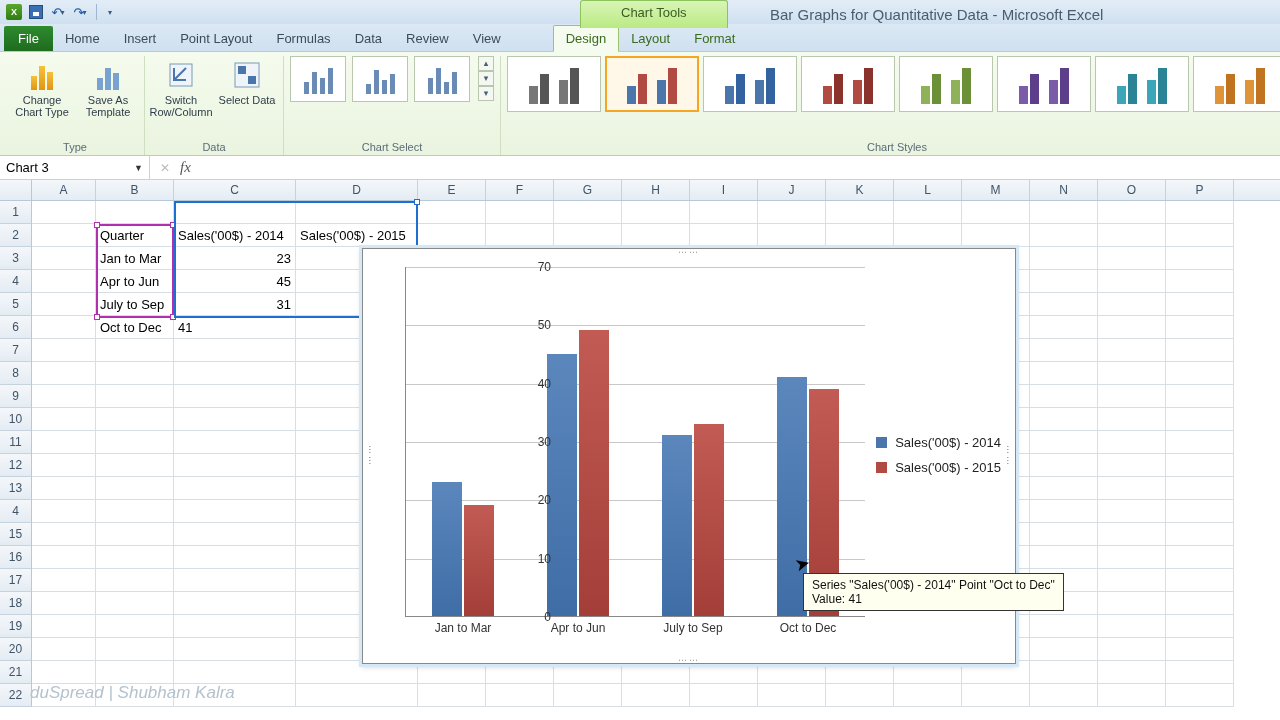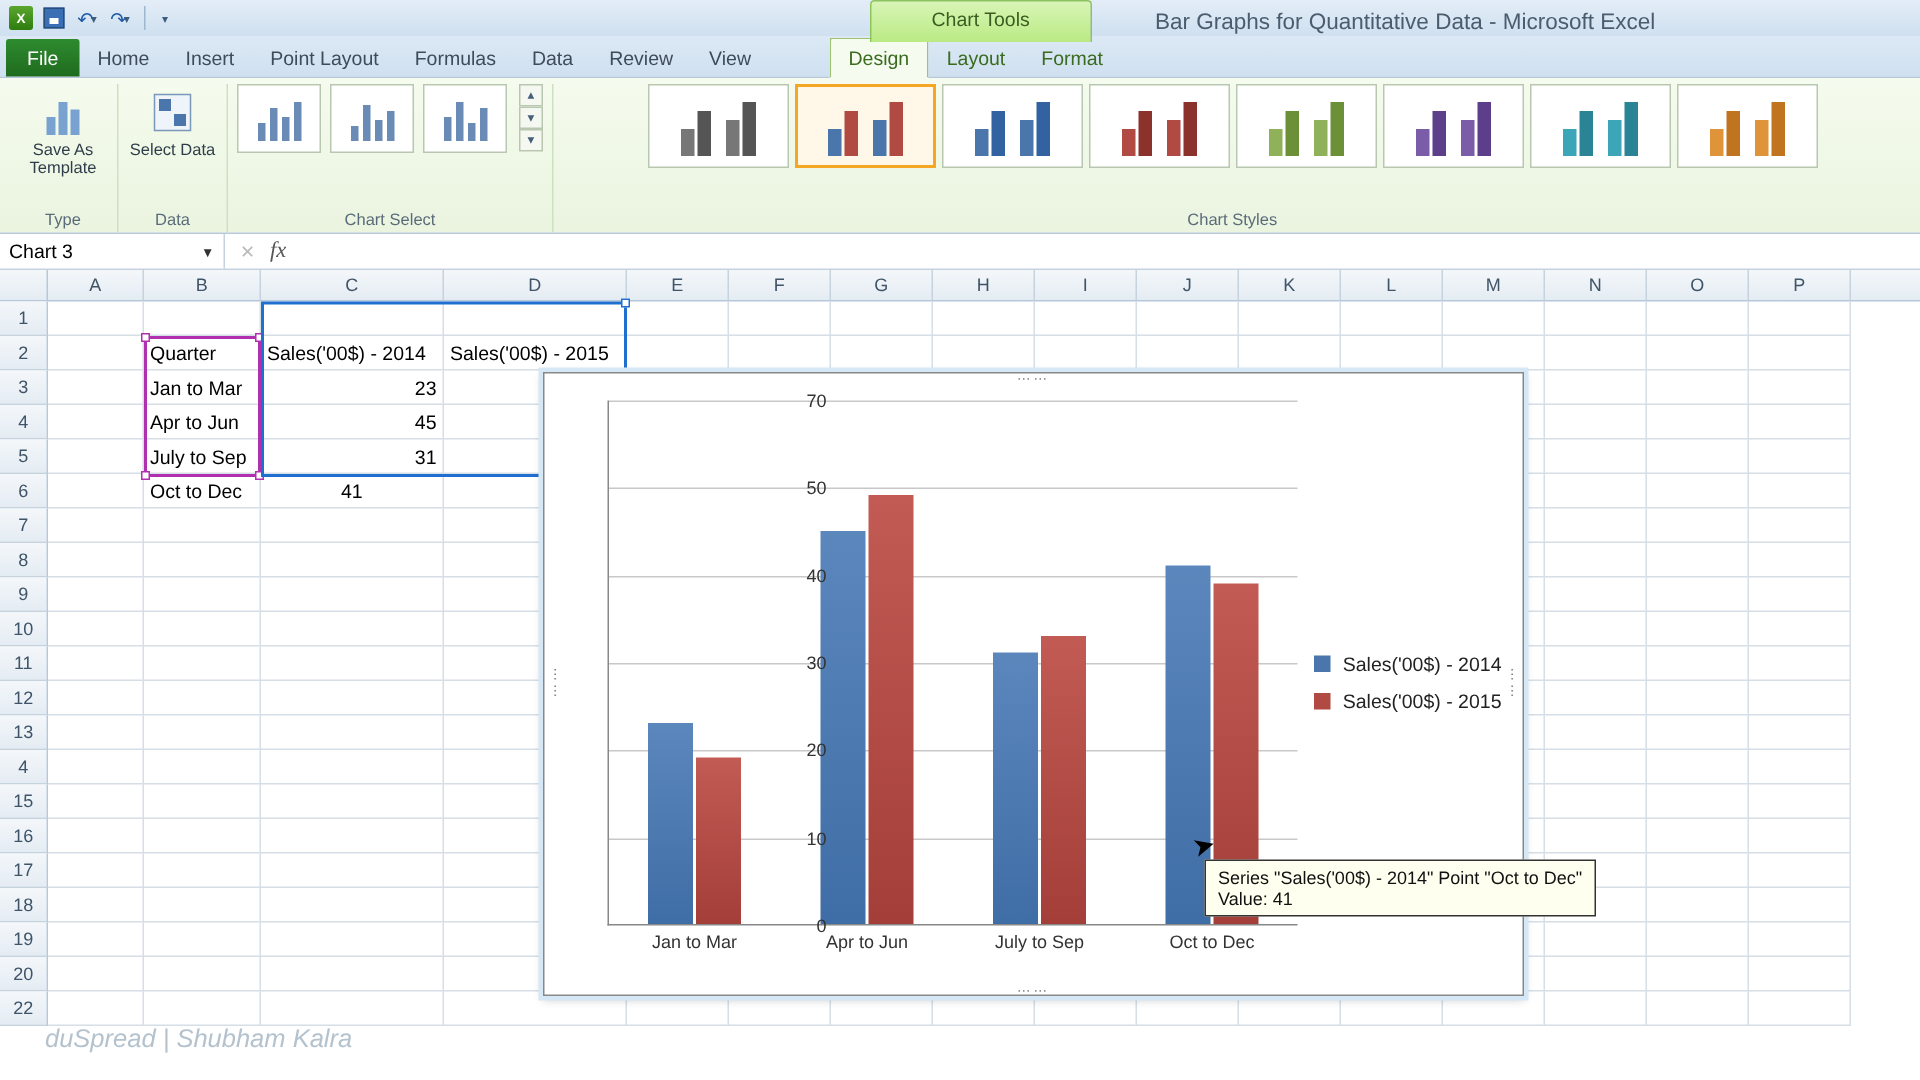--- a/index.html
+++ b/index.html
@@ -132,33 +132,52 @@
   <div class="tab ctx">Layout</div>
   <div class="tab ctx">Format</div>
 </div>
 
 <div class="ribbon">
   <div class="group">
     <div class="group-body">
       <div class="big-btn">
         <div class="ic">
             <div class="bar-ic">
+              <span style="height:14px"></span>
+              <span style="height:24px"></span>
+              <span style="height:18px"></span>
+            </div>
+          </div>
+        <div class="lbl">Change Chart Type</div>
+      </div>
+      <div class="big-btn">
+        <div class="ic">
+            <div class="bar-ic">
               <span style="height:12px;background:#7aa2d0"></span>
               <span style="height:22px;background:#7aa2d0"></span>
               <span style="height:17px;background:#7aa2d0"></span>
             </div>
           </div>
         <div class="lbl">Save As Template</div>
       </div>
     </div>
     <div class="group-label">Type</div>
   </div>
 
   <div class="group">
     <div class="group-body">
+      <div class="big-btn">
+        <div class="ic">
+            <svg width="30" height="30">
+              <rect x="4" y="4" width="22" height="22" fill="#eef4fa" stroke="#7a99b8"></rect>
+              <path d="M8 20 L20 8 M8 8 L8 20 L20 20" stroke="#4a76ac" fill="none" stroke-width="2"></path>
+            </svg>
+          </div>
+        <div class="lbl">Switch Row/Column</div>
+      </div>
       <div class="big-btn">
         <div class="ic">
             <svg width="30" height="30">
               <rect x="3" y="3" width="24" height="24" fill="#eef4fa" stroke="#7a99b8"></rect>
               <rect x="6" y="6" width="8" height="8" fill="#4a76ac"></rect>
               <rect x="16" y="16" width="8" height="8" fill="#4a76ac"></rect>
             </svg>
           </div>
         <div class="lbl">Select Data</div>
       </div>
@@ -413,21 +432,21 @@
         <div class="cell" style="width: 68px;"></div>
         <div class="cell" style="width: 68px;"></div>
         <div class="cell" style="width: 68px;"></div>
         <div class="cell" style="width: 68px;"></div>
         <div class="cell" style="width: 68px;"></div>
       </div>
       <div class="row">
         <div class="row-h">6</div>
         <div class="cell" style="width: 64px;"></div>
         <div class="cell" style="width: 78px;">Oct to Dec</div>
-        <div class="cell" style="width: 122px; text-align: center;">41</div>
+        <div class="cell" style="width: 122px; text-align: left;">41</div>
         <div class="cell" style="width: 122px;"></div>
         <div class="cell" style="width: 68px;"></div>
         <div class="cell" style="width: 68px;"></div>
         <div class="cell" style="width: 68px;"></div>
         <div class="cell" style="width: 68px;"></div>
         <div class="cell" style="width: 68px;"></div>
         <div class="cell" style="width: 68px;"></div>
         <div class="cell" style="width: 68px;"></div>
         <div class="cell" style="width: 68px;"></div>
         <div class="cell" style="width: 68px;"></div>
@@ -677,20 +696,39 @@
         <div class="cell" style="width: 68px;"></div>
         <div class="cell" style="width: 68px;"></div>
         <div class="cell" style="width: 68px;"></div>
         <div class="cell" style="width: 68px;"></div>
         <div class="cell" style="width: 68px;"></div>
         <div class="cell" style="width: 68px;"></div>
         <div class="cell" style="width: 68px;"></div>
       </div>
       <div class="row">
         <div class="row-h">20</div>
+        <div class="cell" style="width: 64px;"></div>
+        <div class="cell" style="width: 78px;"></div>
+        <div class="cell" style="width: 122px;"></div>
+        <div class="cell" style="width: 122px;"></div>
+        <div class="cell" style="width: 68px;"></div>
+        <div class="cell" style="width: 68px;"></div>
+        <div class="cell" style="width: 68px;"></div>
+        <div class="cell" style="width: 68px;"></div>
+        <div class="cell" style="width: 68px;"></div>
+        <div class="cell" style="width: 68px;"></div>
+        <div class="cell" style="width: 68px;"></div>
+        <div class="cell" style="width: 68px;"></div>
+        <div class="cell" style="width: 68px;"></div>
+        <div class="cell" style="width: 68px;"></div>
+        <div class="cell" style="width: 68px;"></div>
+        <div class="cell" style="width: 68px;"></div>
+      </div>
+      <div class="row">
+        <div class="row-h">21</div>
         <div class="cell" style="width: 64px;"></div>
         <div class="cell" style="width: 78px;"></div>
         <div class="cell" style="width: 122px;"></div>
         <div class="cell" style="width: 122px;"></div>
         <div class="cell" style="width: 68px;"></div>
         <div class="cell" style="width: 68px;"></div>
         <div class="cell" style="width: 68px;"></div>
         <div class="cell" style="width: 68px;"></div>
         <div class="cell" style="width: 68px;"></div>
         <div class="cell" style="width: 68px;"></div>

